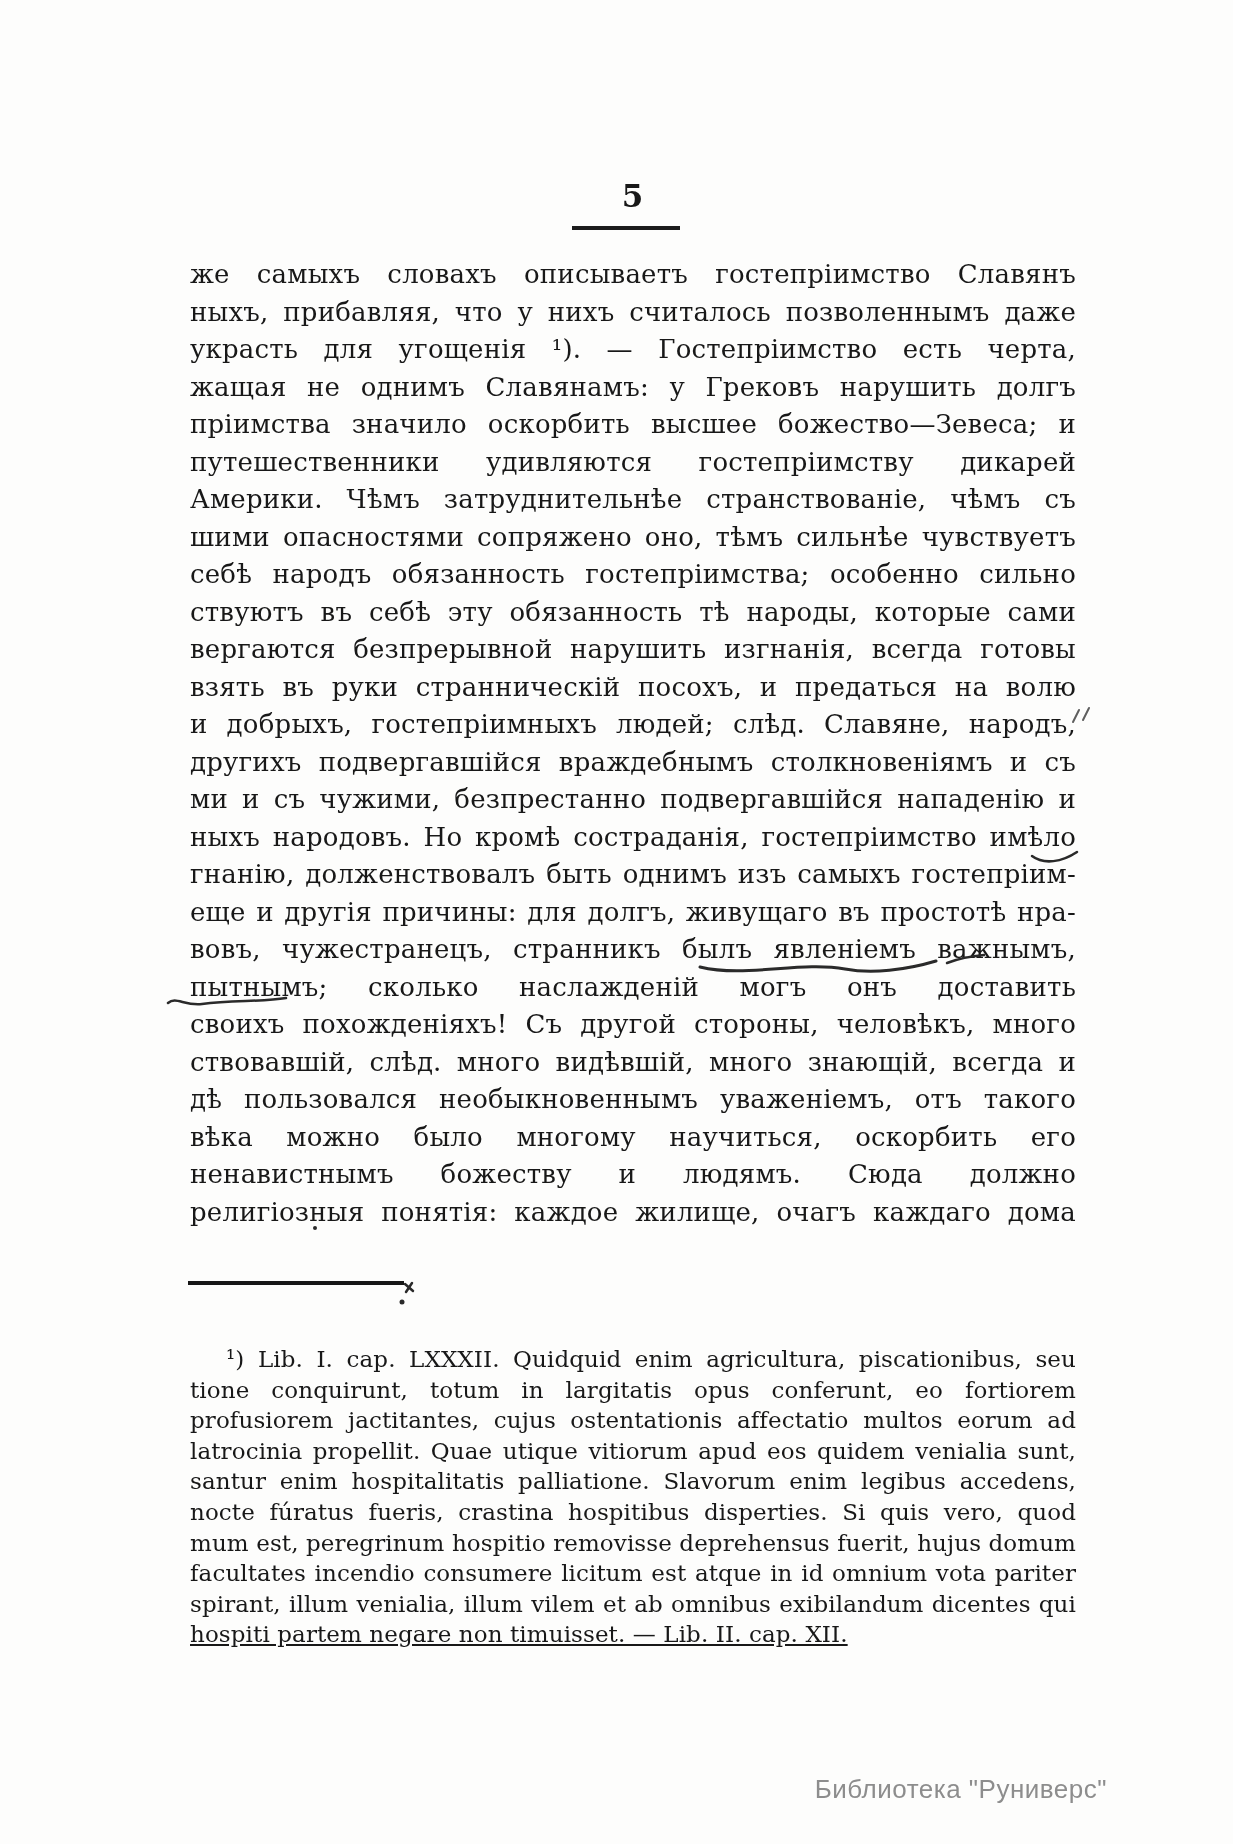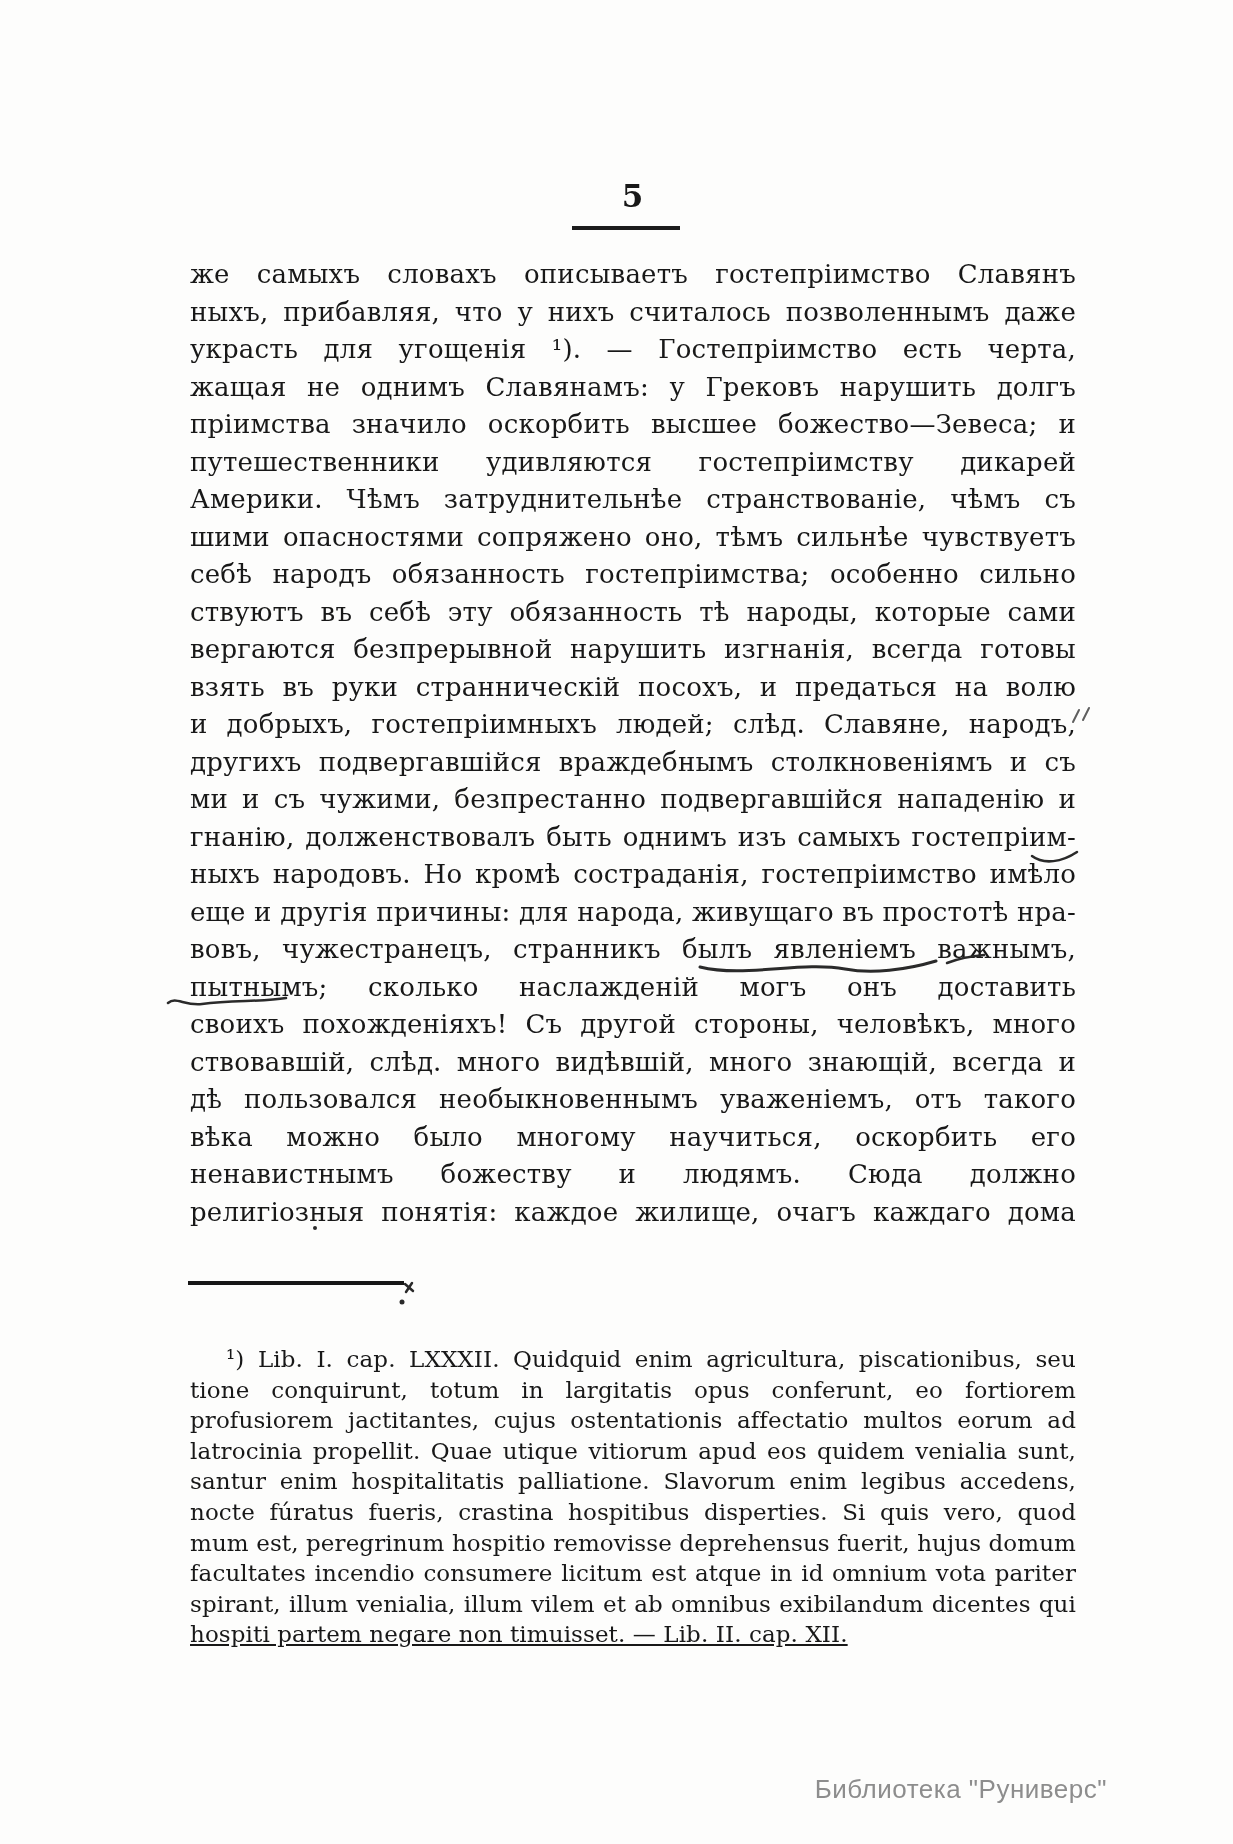--- a/index.html
+++ b/index.html
@@ -62,23 +62,23 @@
     <div class="bline">путешественники удивляются гостепріимству дикарей сѣверной</div>
     <div class="bline">Америки. Чѣмъ затруднительнѣе странствованіе, чѣмъ съ боль-</div>
     <div class="bline">шими опасностями сопряжено оно, тѣмъ сильнѣе чувствуетъ въ</div>
     <div class="bline">себѣ народъ обязанность гостепріимства; особенно сильно чув-</div>
     <div class="bline">ствуютъ въ себѣ эту обязанность тѣ народы, которые сами под-</div>
     <div class="bline">вергаются безпрерывной нарушить изгнанія, всегда готовы</div>
     <div class="bline">взять въ руки странническій посохъ, и предаться на волю судьбы</div>
     <div class="bline">и добрыхъ, гостепріимныхъ людей; слѣд. Славяне, народъ, болѣе</div>
     <div class="bline">другихъ подвергавшійся враждебнымъ столкновеніямъ и съ свои-</div>
     <div class="bline">ми и съ чужими, безпрестанно подвергавшійся нападенію и из-</div>
+    <div class="bline">ныхъ народовъ. Но кромѣ состраданія, гостепріимство имѣло</div>
     <div class="bline">гнанію, долженствовалъ быть однимъ изъ самыхъ гостепріим-</div>
-    <div class="bline">ныхъ народовъ. Но кромѣ состраданія, гостепріимство имѣло</div>
-    <div class="bline">еще и другія причины: для народа, живущаго въ простотѣ нра-</div>
+    <div class="bline">еще и другія причины: для долгъ, живущаго въ простотѣ нра-</div>
     <div class="bline">вовъ, чужестранецъ, странникъ былъ явленіемъ важнымъ, любо-</div>
     <div class="bline">пытнымъ; сколько наслажденій могъ онъ доставить разсказомъ о</div>
     <div class="bline">своихъ похожденіяхъ! Съ другой стороны, человѣкъ, много стран-</div>
     <div class="bline">ствовавшій, слѣд. много видѣвшій, много знающій, всегда и вез-</div>
     <div class="bline">дѣ пользовался необыкновеннымъ уваженіемъ, отъ такого чело-</div>
     <div class="bline">вѣка можно было многому научиться, оскорбить его считалось</div>
     <div class="bline">ненавистнымъ божеству и людямъ. Сюда должно присоединить и</div>
     <div class="bline">религіозныя понятія: каждое жилище, очагъ каждаго дома былъ</div>
   </div>
 

